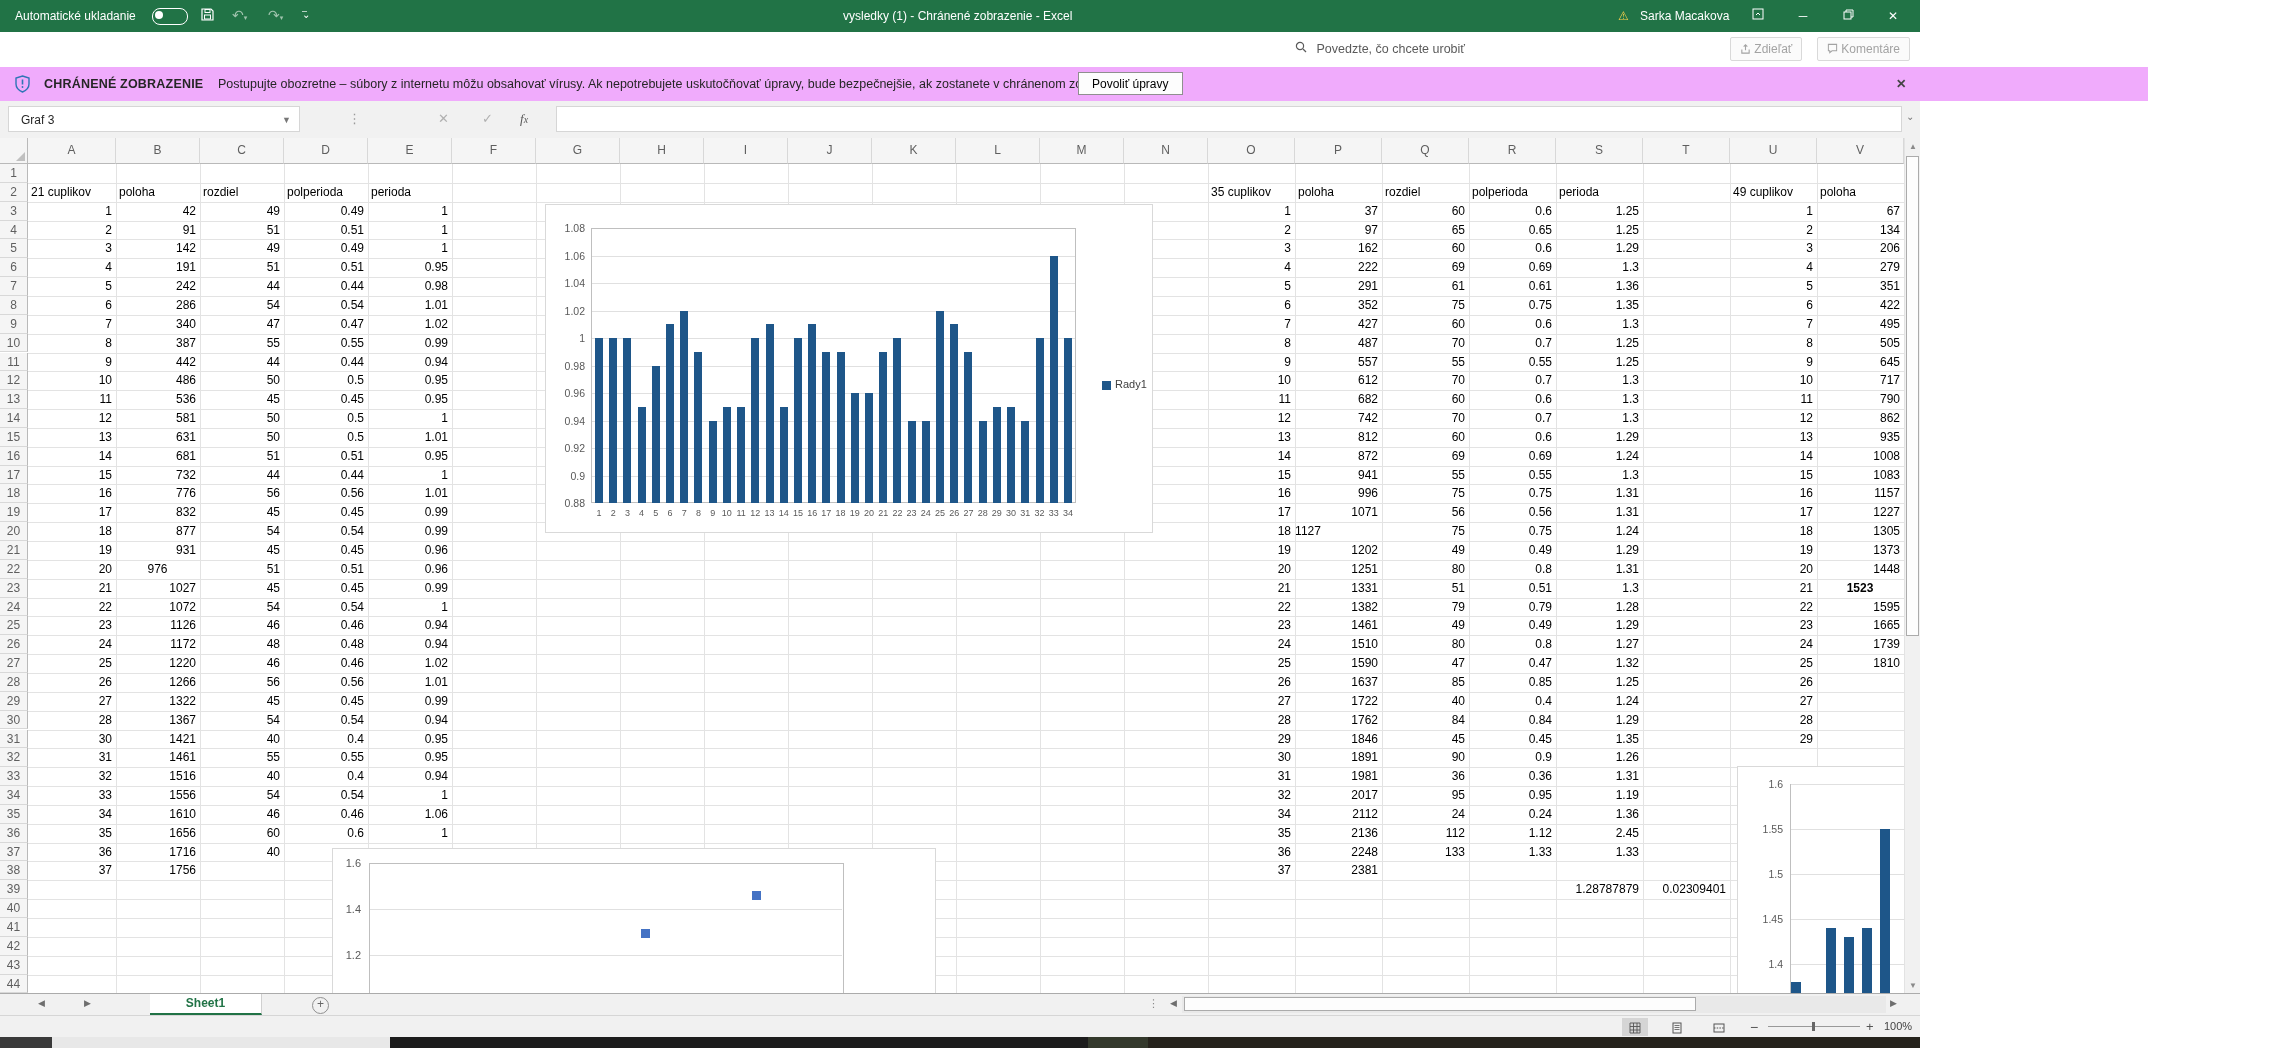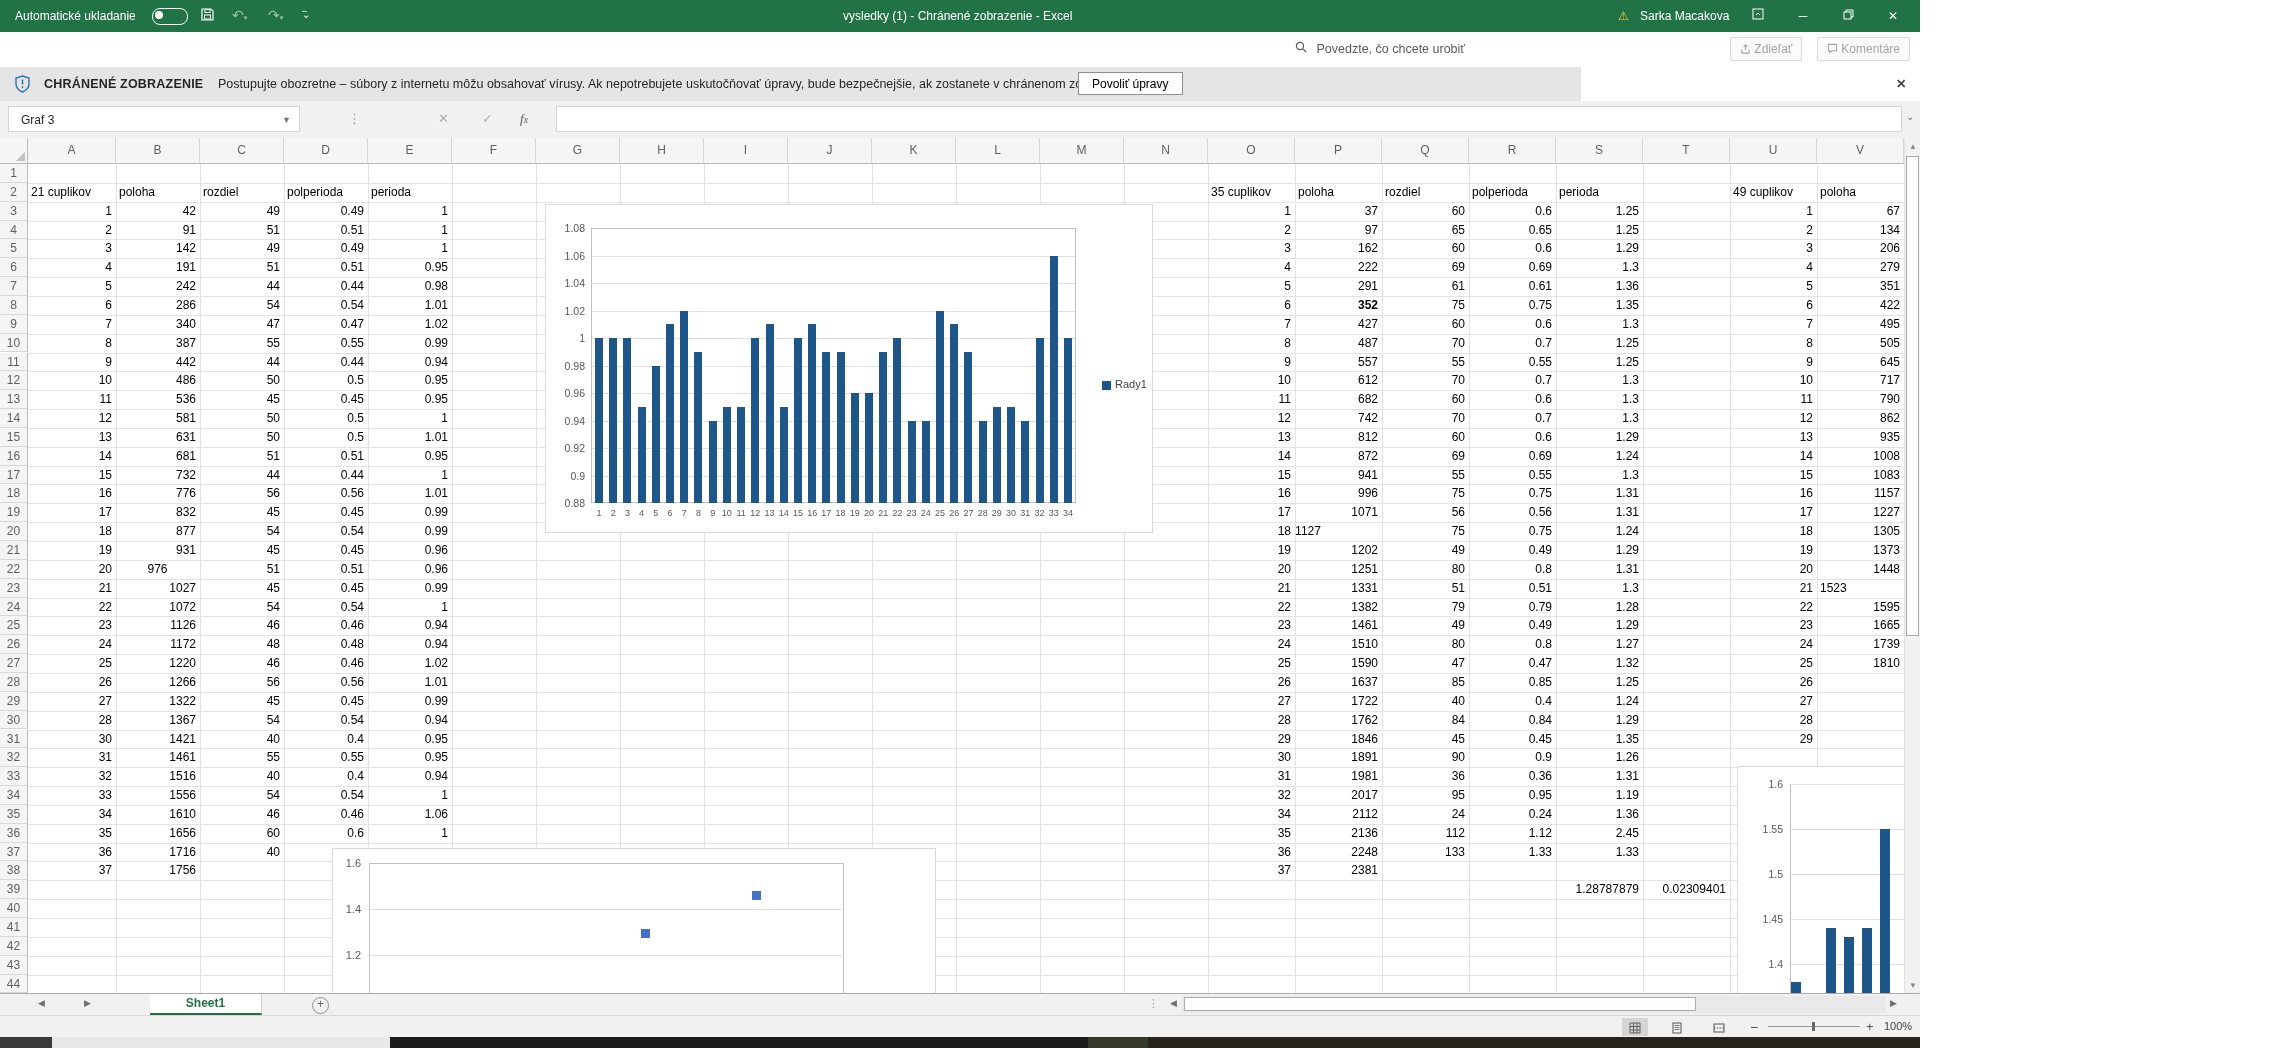--- a/index.html
+++ b/index.html
@@ -14,21 +14,21 @@
   .tbico{position:absolute;top:7px;color:#fff;font-size:14px;line-height:16px;}
   .winbtn{position:absolute;top:0;width:40px;height:32px;text-align:center;line-height:32px;font-size:12px;color:#fff;}
   
   #tabrow{position:absolute;left:0;top:32px;width:1920px;height:35px;background:#fff;}
   .mtab{display:inline-block;padding:9px 0 0 0;margin-right:27px;font-size:12.5px;color:#262626;white-space:nowrap;}
   #menu-tabs{position:absolute;left:16px;top:0;white-space:nowrap;}
   #searchbox{position:absolute;left:1295px;top:9px;font-size:12.5px;color:#5a5a5a;white-space:nowrap;}
   .topbtn{position:absolute;top:5px;height:22px;border:1px solid #d9d9d9;border-radius:2px;background:#fbfbfb;
      color:#a3a3a3;font-size:12px;line-height:22px;padding:0 9px;white-space:nowrap;}
   
-  #banner{position:absolute;left:0;top:67px;width:1581px;height:34px;background:#e5e5e5;font-size:12.5px;color:#262626;}
+  #banner{position:absolute;left:0;top:67px;width:2148px;height:34px;background:#f0abfc;font-size:12.5px;color:#262626;}
   #banner b{font-weight:700;letter-spacing:.2px;}
   #enable-btn{position:absolute;left:1078px;top:5px;height:23px;background:#fdfdfd;border:1px solid #8f8f8f;
      font-size:12px;padding:0 13px;font-family:"Liberation Sans",sans-serif;}
   
   #formulabar{position:absolute;left:0;top:101px;width:1920px;height:37px;background:#f1f1f1;border-bottom:1px solid #d0d0d0;}
   #namebox{position:absolute;left:8px;top:5px;width:292px;height:26px;background:#fff;border:1px solid #d6d6d6;
      font-size:12px;color:#262626;line-height:26px;padding-left:12px;box-sizing:border-box;}
   #namebox .dd{position:absolute;right:8px;top:0;color:#777;font-size:9px;}
   #finput{position:absolute;left:556px;top:5px;width:1346px;height:26px;background:#fff;border:1px solid #d6d6d6;box-sizing:border-box;}
   .fico{position:absolute;top:10px;font-size:13px;color:#b0b0b0;}
@@ -493,21 +493,21 @@
       <div class="cell" style="left: 1298px; top: 120.25px; width: 80px; height: 18.85px; text-align: right;">222</div>
       <div class="cell" style="left: 1385px; top: 120.25px; width: 80px; height: 18.85px; text-align: right;">69</div>
       <div class="cell" style="left: 1472px; top: 120.25px; width: 80px; height: 18.85px; text-align: right;">0.69</div>
       <div class="cell" style="left: 1559px; top: 120.25px; width: 80px; height: 18.85px; text-align: right;">1.3</div>
       <div class="cell" style="left: 1211px; top: 139.1px; width: 80px; height: 18.85px; text-align: right;">5</div>
       <div class="cell" style="left: 1298px; top: 139.1px; width: 80px; height: 18.85px; text-align: right;">291</div>
       <div class="cell" style="left: 1385px; top: 139.1px; width: 80px; height: 18.85px; text-align: right;">61</div>
       <div class="cell" style="left: 1472px; top: 139.1px; width: 80px; height: 18.85px; text-align: right;">0.61</div>
       <div class="cell" style="left: 1559px; top: 139.1px; width: 80px; height: 18.85px; text-align: right;">1.36</div>
       <div class="cell" style="left: 1211px; top: 157.95px; width: 80px; height: 18.85px; text-align: right;">6</div>
-      <div class="cell" style="left: 1298px; top: 157.95px; width: 80px; height: 18.85px; text-align: right; font-weight: bold;">352</div>
+      <div class="cell" style="left: 1298px; top: 157.95px; width: 80px; height: 18.85px; text-align: right;">352</div>
       <div class="cell" style="left: 1385px; top: 157.95px; width: 80px; height: 18.85px; text-align: right;">75</div>
       <div class="cell" style="left: 1472px; top: 157.95px; width: 80px; height: 18.85px; text-align: right;">0.75</div>
       <div class="cell" style="left: 1559px; top: 157.95px; width: 80px; height: 18.85px; text-align: right;">1.35</div>
       <div class="cell" style="left: 1211px; top: 176.8px; width: 80px; height: 18.85px; text-align: right;">7</div>
       <div class="cell" style="left: 1298px; top: 176.8px; width: 80px; height: 18.85px; text-align: right;">427</div>
       <div class="cell" style="left: 1385px; top: 176.8px; width: 80px; height: 18.85px; text-align: right;">60</div>
       <div class="cell" style="left: 1472px; top: 176.8px; width: 80px; height: 18.85px; text-align: right;">0.6</div>
       <div class="cell" style="left: 1559px; top: 176.8px; width: 80px; height: 18.85px; text-align: right;">1.3</div>
       <div class="cell" style="left: 1211px; top: 195.65px; width: 80px; height: 18.85px; text-align: right;">8</div>
       <div class="cell" style="left: 1298px; top: 195.65px; width: 80px; height: 18.85px; text-align: right;">487</div>
@@ -687,21 +687,21 @@
       <div class="cell" style="left: 1820px; top: 346.45px; width: 80px; height: 18.85px; text-align: right;">1157</div>
       <div class="cell" style="left: 1733px; top: 365.3px; width: 80px; height: 18.85px; text-align: right;">17</div>
       <div class="cell" style="left: 1820px; top: 365.3px; width: 80px; height: 18.85px; text-align: right;">1227</div>
       <div class="cell" style="left: 1733px; top: 384.15px; width: 80px; height: 18.85px; text-align: right;">18</div>
       <div class="cell" style="left: 1820px; top: 384.15px; width: 80px; height: 18.85px; text-align: right;">1305</div>
       <div class="cell" style="left: 1733px; top: 403px; width: 80px; height: 18.85px; text-align: right;">19</div>
       <div class="cell" style="left: 1820px; top: 403px; width: 80px; height: 18.85px; text-align: right;">1373</div>
       <div class="cell" style="left: 1733px; top: 421.85px; width: 80px; height: 18.85px; text-align: right;">20</div>
       <div class="cell" style="left: 1820px; top: 421.85px; width: 80px; height: 18.85px; text-align: right;">1448</div>
       <div class="cell" style="left: 1733px; top: 440.7px; width: 80px; height: 18.85px; text-align: right;">21</div>
-      <div class="cell" style="left: 1820px; top: 440.7px; width: 80px; height: 18.85px; text-align: left;">1523</div>
+      <div class="cell" style="left: 1820px; top: 440.7px; width: 80px; height: 18.85px; text-align: center; font-weight: bold;">1523</div>
       <div class="cell" style="left: 1733px; top: 459.55px; width: 80px; height: 18.85px; text-align: right;">22</div>
       <div class="cell" style="left: 1820px; top: 459.55px; width: 80px; height: 18.85px; text-align: right;">1595</div>
       <div class="cell" style="left: 1733px; top: 478.4px; width: 80px; height: 18.85px; text-align: right;">23</div>
       <div class="cell" style="left: 1820px; top: 478.4px; width: 80px; height: 18.85px; text-align: right;">1665</div>
       <div class="cell" style="left: 1733px; top: 497.25px; width: 80px; height: 18.85px; text-align: right;">24</div>
       <div class="cell" style="left: 1820px; top: 497.25px; width: 80px; height: 18.85px; text-align: right;">1739</div>
       <div class="cell" style="left: 1733px; top: 516.1px; width: 80px; height: 18.85px; text-align: right;">25</div>
       <div class="cell" style="left: 1820px; top: 516.1px; width: 80px; height: 18.85px; text-align: right;">1810</div>
       <div class="cell" style="left: 1733px; top: 534.95px; width: 80px; height: 18.85px; text-align: right;">26</div>
       <div class="cell" style="left: 1733px; top: 553.8px; width: 80px; height: 18.85px; text-align: right;">27</div>

